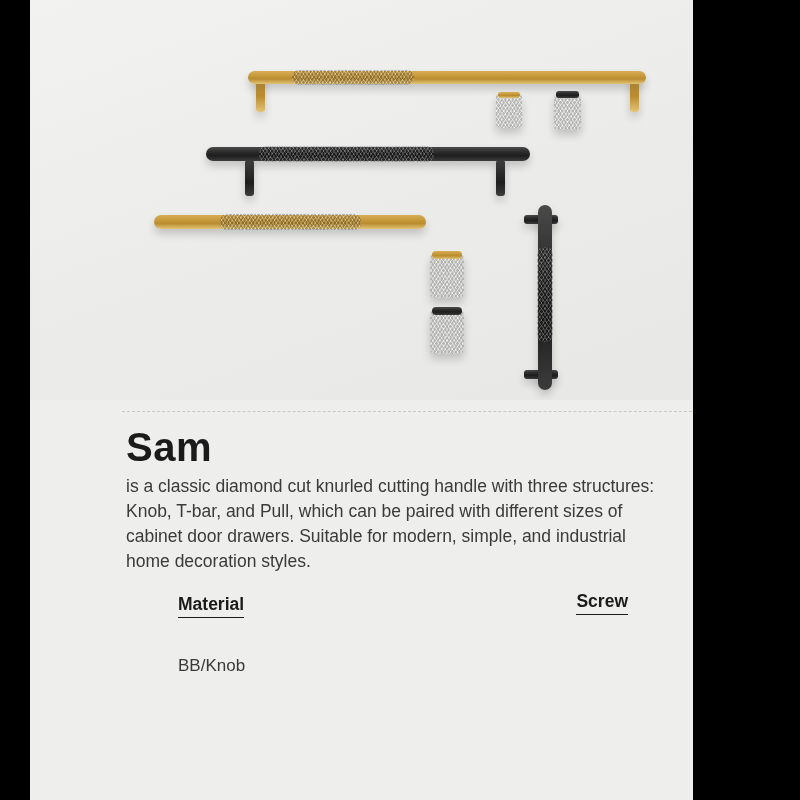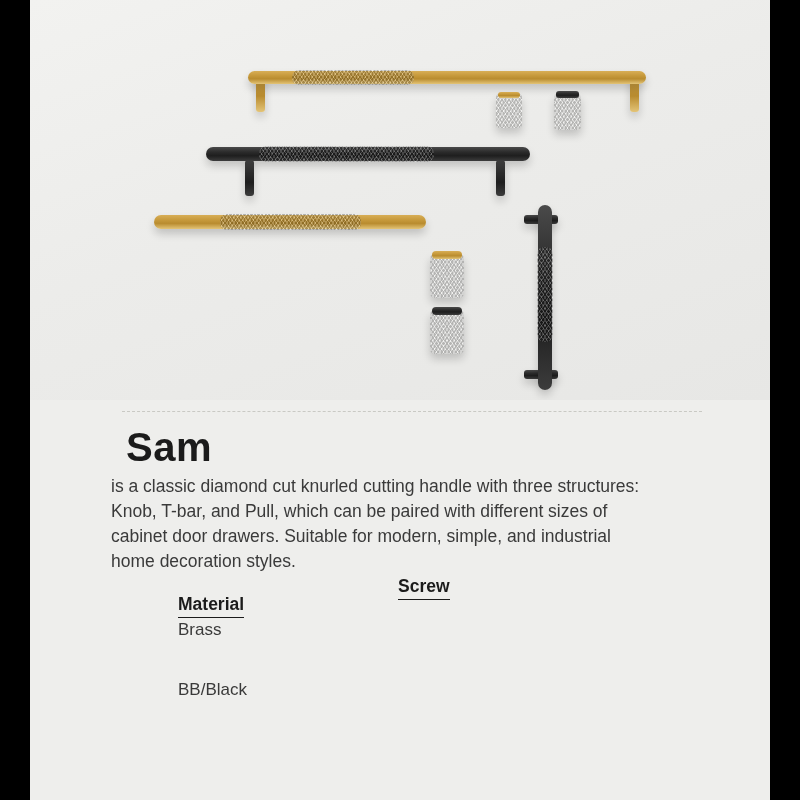--- a/index.html
+++ b/index.html
@@ -17,21 +17,21 @@
     position: relative;
     width: 800px;
     height: 800px;
     background: #000;
   }
   
   .sheet {
     position: absolute;
     left: 30px;
     top: 0;
-    width: 740px;
+    width: 663px;
     height: 800px;
     background: #eeeeec;
     overflow: hidden;
   }
 
   
   .photo {
     position: absolute;
     left: 0;
     top: 0;
@@ -82,39 +82,40 @@
     position: absolute;
     left: 96px;
     top: 425px;
     font-size: 40px;
     font-weight: bold;
     color: #1b1b1b;
     letter-spacing: .5px;
   }
   .intro {
     position: absolute;
-    left: 81px;
+    left: 96px;
     top: 474px;
     width: 545px;
     font-size: 17.5px;
     line-height: 25px;
     color: #3a3a3a;
   }
 
   .col-left {
     position: absolute;
     left: 148px;
     top: 594px;
     width: 200px;
   }
   .col-right {
     position: absolute;
     left: 368px;
-    top: 576px;
+    top: 591px;
     width: 230px;
+    text-align: right;
   }
   .spec-head {
     font-size: 17.5px;
     font-weight: bold;
     color: #1b1b1b;
     display: inline-block;
     border-bottom: 1.6px solid #1b1b1b;
     padding-bottom: 2px;
   }
   .spec-body {
@@ -186,23 +187,22 @@
 
     </div>
 
     <div class="divider"></div>
 
     <div class="title">Sam</div>
     <div class="intro">is a classic diamond cut knurled cutting handle with three structures: Knob, T-bar, and Pull, which can be paired with different sizes of cabinet door drawers. Suitable for modern, simple, and industrial home decoration styles.</div>
 
     <div class="col-left">
       <div class="spec-head">Material</div>
-      <div class="spec-body">Brass</div>
       <div class="gap"></div>
-      <div class="spec-body">BB/Black</div>
+      <div class="spec-body">BB/Knob</div>
     </div>
 
     <div class="col-right">
       <div class="spec-head">Screw</div>
     </div>
 
   </div>
 </div>
 
 </body></html>

